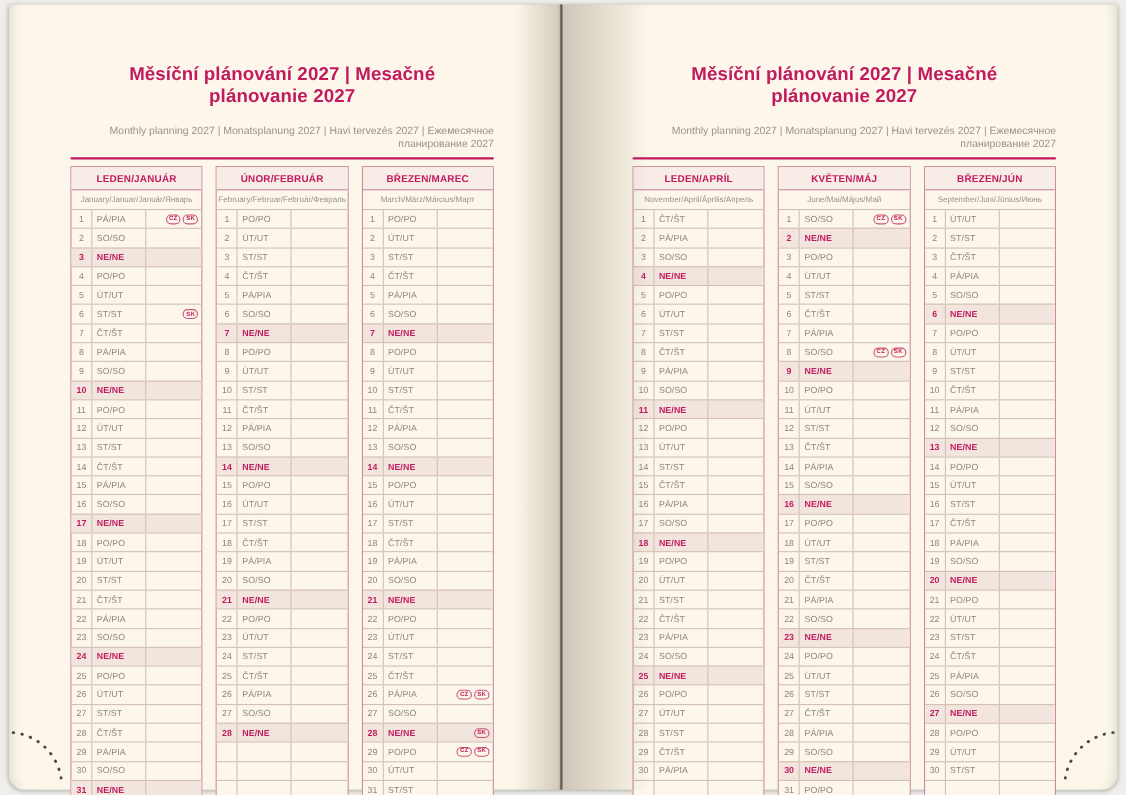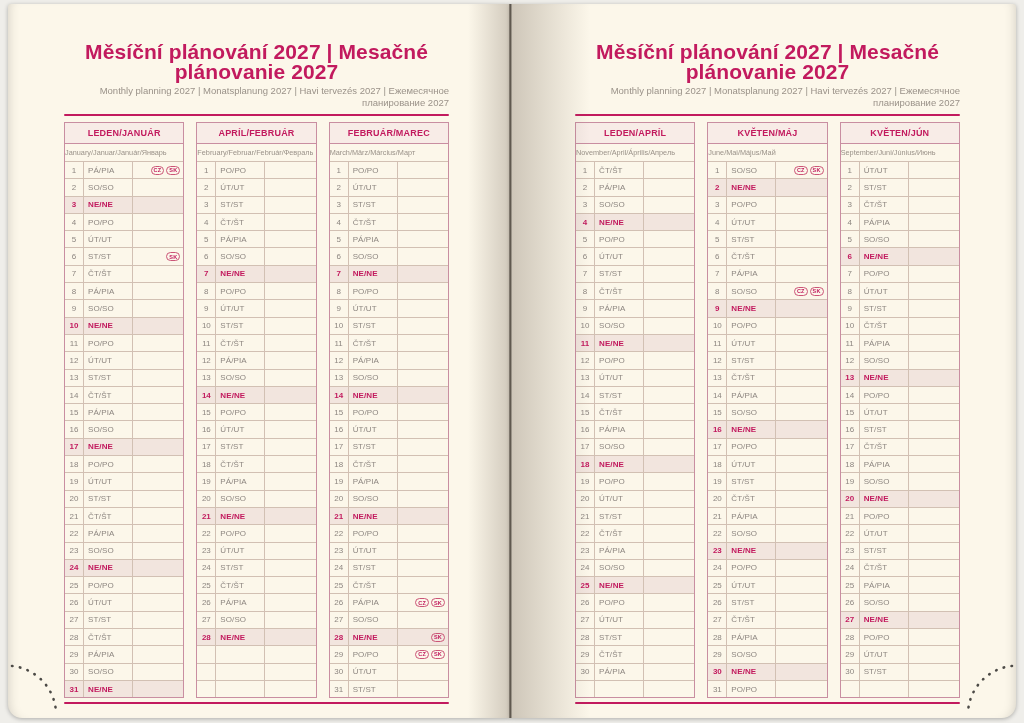--- a/index.html
+++ b/index.html
@@ -16,42 +16,42 @@
   }
   .page-left{left:8px;width:502px;border-radius:3px 0 0 14px;
     box-shadow:0 1px 4px rgba(0,0,0,.28), inset 9px 0 12px -9px rgba(0,0,0,.18);}
   .page-right{left:510px;width:506px;border-radius:0 3px 14px 0;
     box-shadow:0 1px 4px rgba(0,0,0,.28), inset -9px 0 12px -9px rgba(0,0,0,.18);}
   .content{position:absolute;top:38px;width:385px;}
   .content-left{left:56px;}
   .content-right{left:65px;}
 
   .page-title{
-    text-align:center;font-size:21px;font-weight:700;color:#c21a5e;
-    letter-spacing:.1px;line-height:20px;margin:0;
+    text-align:center;font-size:17px;font-weight:700;color:#c21a5e;
+    letter-spacing:.1px;line-height:20px;margin:16px;
   }
   .page-subtitle{
     text-align:right;font-size:9.5px;color:#9a9289;margin-top:3px;line-height:12px;
   }
   .rule{height:2px;background:#c21a5e;border-radius:1px;}
   .rule-top{margin-top:5px;}
   .rule-bottom{margin-top:4px;}
 
   .months{display:flex;gap:12px;margin-top:6px;}
   .month{
     flex:1;display:flex;flex-direction:column;
     border:1px solid #c98ea1;background:#fcf7ea;
   }
   .month-header{
     height:20px;line-height:20px;text-align:center;
     background:#f8ece7;color:#c21a5e;font-weight:700;font-size:9px;
     border-bottom:1px solid #c98ea1;letter-spacing:.2px;white-space:nowrap;
   }
   .month-sub{
-    height:17px;line-height:17px;color:#9a9289;font-size:7.3px;
+    height:17px;line-height:17px;text-align:center;color:#9a9289;font-size:7.3px;
     border-bottom:1px solid #d2c0b3;white-space:nowrap;
   }
   .rows{display:flex;flex-direction:column;height:535px;}
   .day-row{flex:1;display:flex;min-height:0;}
   .day-row + .day-row{border-top:1px solid #d2c0b3;}
   .c{display:flex;align-items:center;min-width:0;}
   .num{
     width:18px;justify-content:center;font-size:8px;color:#8d8680;
     border-right:1px solid #d2c0b3;
   }
@@ -278,21 +278,21 @@
 
   <div class="day-row sunday">
     <div class="c num">31</div>
     <div class="c dow">NE/NE</div>
     <div class="c note"></div>
   </div>
 </div>
   </div>
 
   <div class="month">
-    <div class="month-header">APRÍL/FEBRUÁR</div>
+    <div class="month-header">ÚNOR/FEBRUÁR</div>
     <div class="month-sub">February/Februar/Február/Февраль</div>
     <div class="rows">
   <div class="day-row">
     <div class="c num">1</div>
     <div class="c dow">PO/PO</div>
     <div class="c note"></div>
   </div>
 
   <div class="day-row">
     <div class="c num">2</div>
@@ -470,21 +470,21 @@
 
   <div class="day-row">
     <div class="c num"></div>
     <div class="c dow"></div>
     <div class="c note"></div>
   </div>
 </div>
   </div>
 
   <div class="month">
-    <div class="month-header">FEBRUÁR/MAREC</div>
+    <div class="month-header">BŘEZEN/MAREC</div>
     <div class="month-sub">March/März/Március/Март</div>
     <div class="rows">
   <div class="day-row">
     <div class="c num">1</div>
     <div class="c dow">PO/PO</div>
     <div class="c note"></div>
   </div>
 
   <div class="day-row">
     <div class="c num">2</div>
@@ -1070,21 +1070,21 @@
 
   <div class="day-row">
     <div class="c num">31</div>
     <div class="c dow">PO/PO</div>
     <div class="c note"></div>
   </div>
 </div>
   </div>
 
   <div class="month">
-    <div class="month-header">KVĚTEN/JÚN</div>
+    <div class="month-header">BŘEZEN/JÚN</div>
     <div class="month-sub">September/Juni/Június/Июнь</div>
     <div class="rows">
   <div class="day-row">
     <div class="c num">1</div>
     <div class="c dow">ÚT/UT</div>
     <div class="c note"></div>
   </div>
 
   <div class="day-row">
     <div class="c num">2</div>

